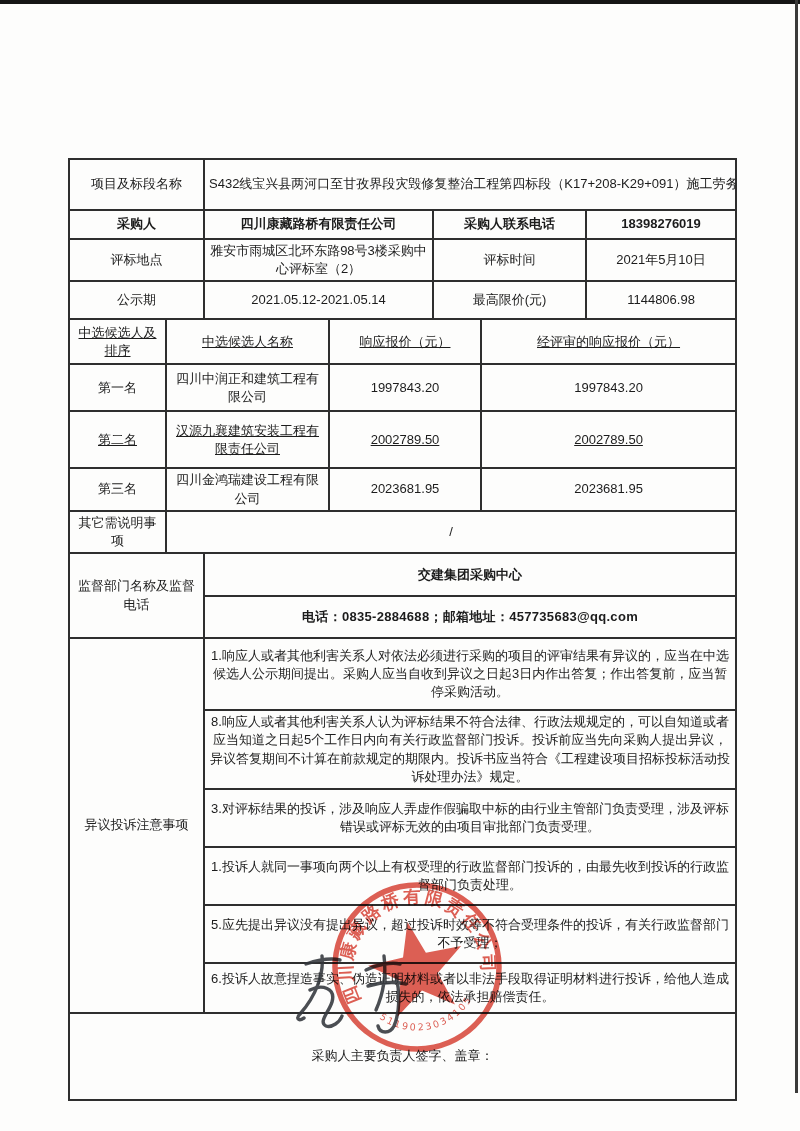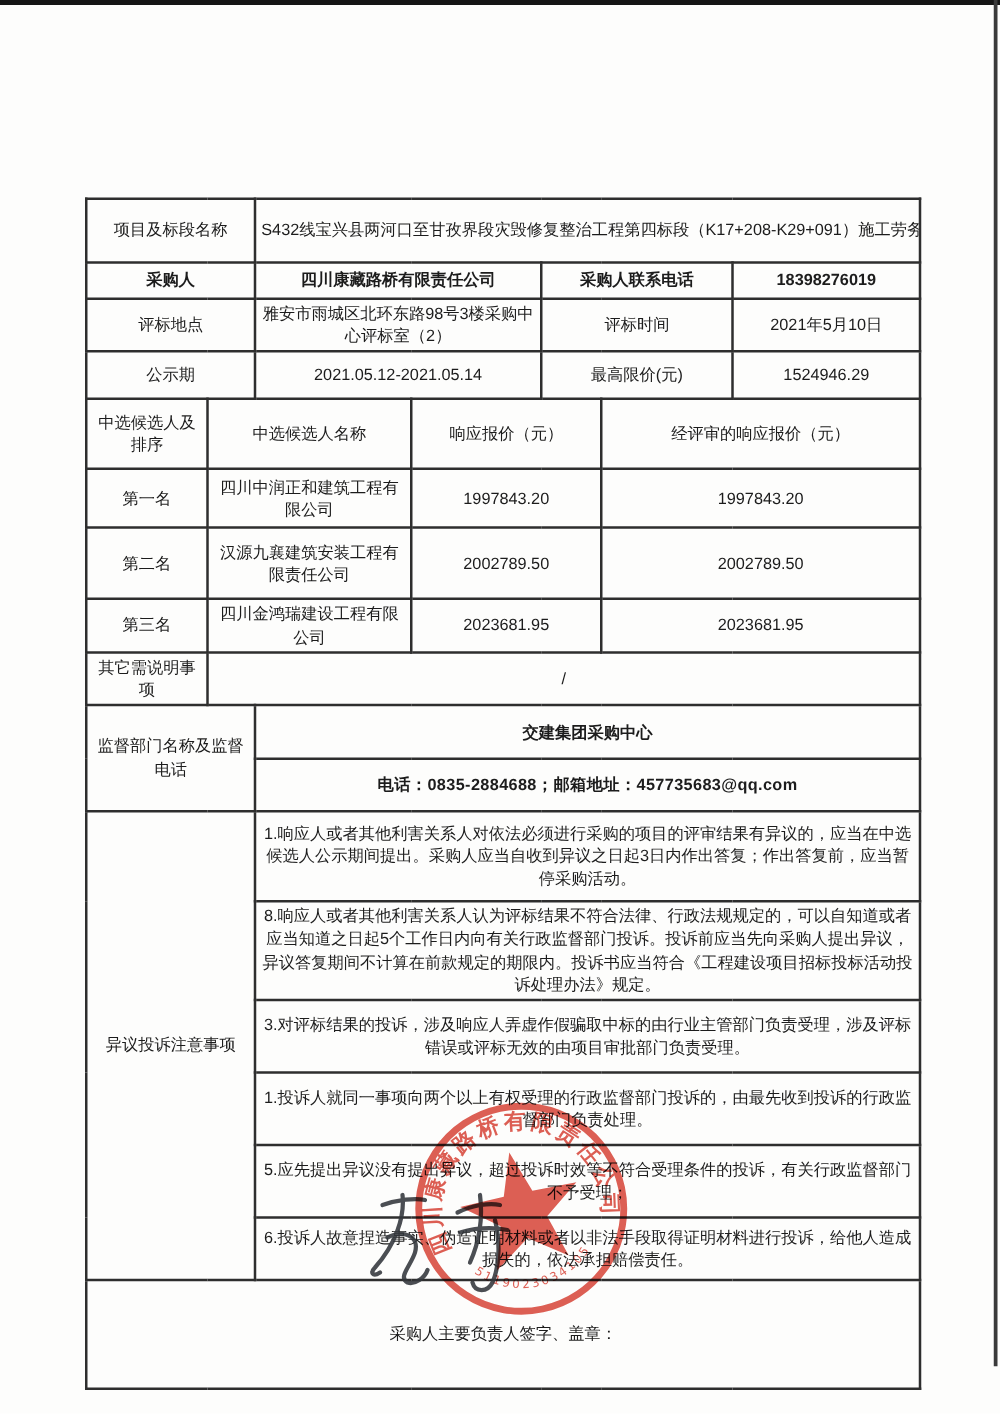--- a/index.html
+++ b/index.html
@@ -58,22 +58,22 @@
     line-height: 1.6;
     font-size: 13px;
   }
   td.project-value { font-size: 12.5px; white-space: nowrap; overflow: hidden; }
   td.dept-cell { font-weight: bold; font-size: 15px; }
   td.contact-cell { font-weight: bold; font-size: 13.5px; letter-spacing: 0.3px; border-radius: 14px; }
   td.slash-cell { font-size: 15px; }
   td.sig-cell { text-align: left; padding-left: 6px; font-size: 13.5px; font-family: Liberation Serif, serif; }
   
   tr.h53 { height: 51px; } tr.h29 { height: 29px; font-weight: bold; } tr.h39 { height: 39px; }
-  tr.h38 { height: 38px; } tr.h48 { height: 56px; } tr.h47 { height: 47px; }
-  tr.h44 { height: 57px; } tr.h36 { height: 36px; } tr.h43 { height: 43px; }
+  tr.h38 { height: 38px; } tr.h48 { height: 45px; text-decoration: underline; } tr.h47 { height: 47px; }
+  tr.h44 { height: 57px; text-decoration: underline; } tr.h36 { height: 36px; } tr.h43 { height: 43px; }
   tr.h42 { height: 42px; } tr.h72 { height: 72px; } tr.h46 { height: 58px; }
   tr.h50 { height: 50px; } tr.h87 { height: 87px; }
   
   .signature-ink {
     position: absolute; left: 288px; top: 948px; width: 160px; height: 92px;
     pointer-events: none;
   }
   
   .seal {
     position: absolute; left: 322px; top: 868px; width: 190px; height: 198px;
@@ -119,21 +119,21 @@
         <td colspan="2">评标地点</td>
         <td colspan="2">雅安市雨城区北环东路98号3楼采购中心评标室（2）</td>
         <td colspan="2">评标时间</td>
         <td>2021年5月10日</td>
       </tr>
 
       <tr class="h38">
         <td colspan="2">公示期</td>
         <td colspan="2">2021.05.12-2021.05.14</td>
         <td colspan="2">最高限价(元)</td>
-        <td>1524946.29</td>
+        <td>1144806.98</td>
       </tr>
 
       <tr class="h48">
         <td>中选候选人及排序</td>
         <td colspan="2">中选候选人名称</td>
         <td colspan="2">响应报价（元）</td>
         <td colspan="2">经评审的响应报价（元）</td>
       </tr>
 
       <tr class="h47">

